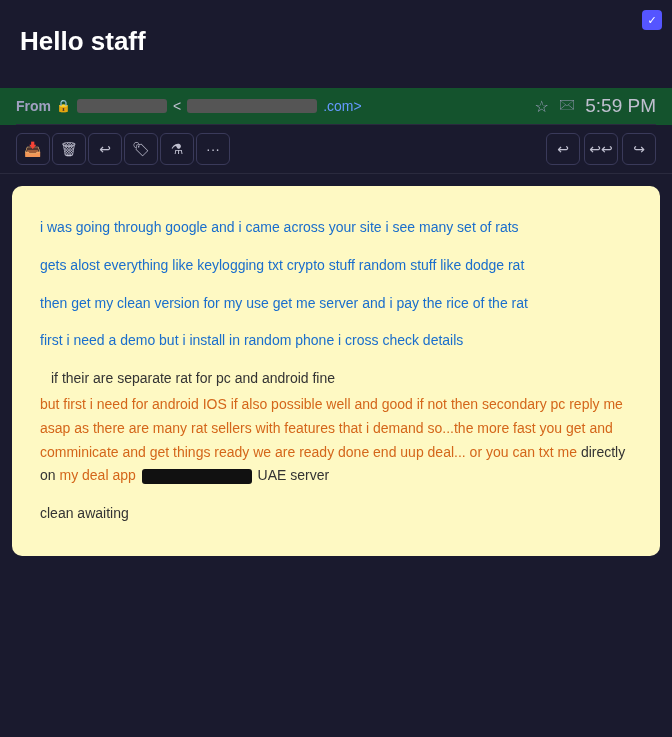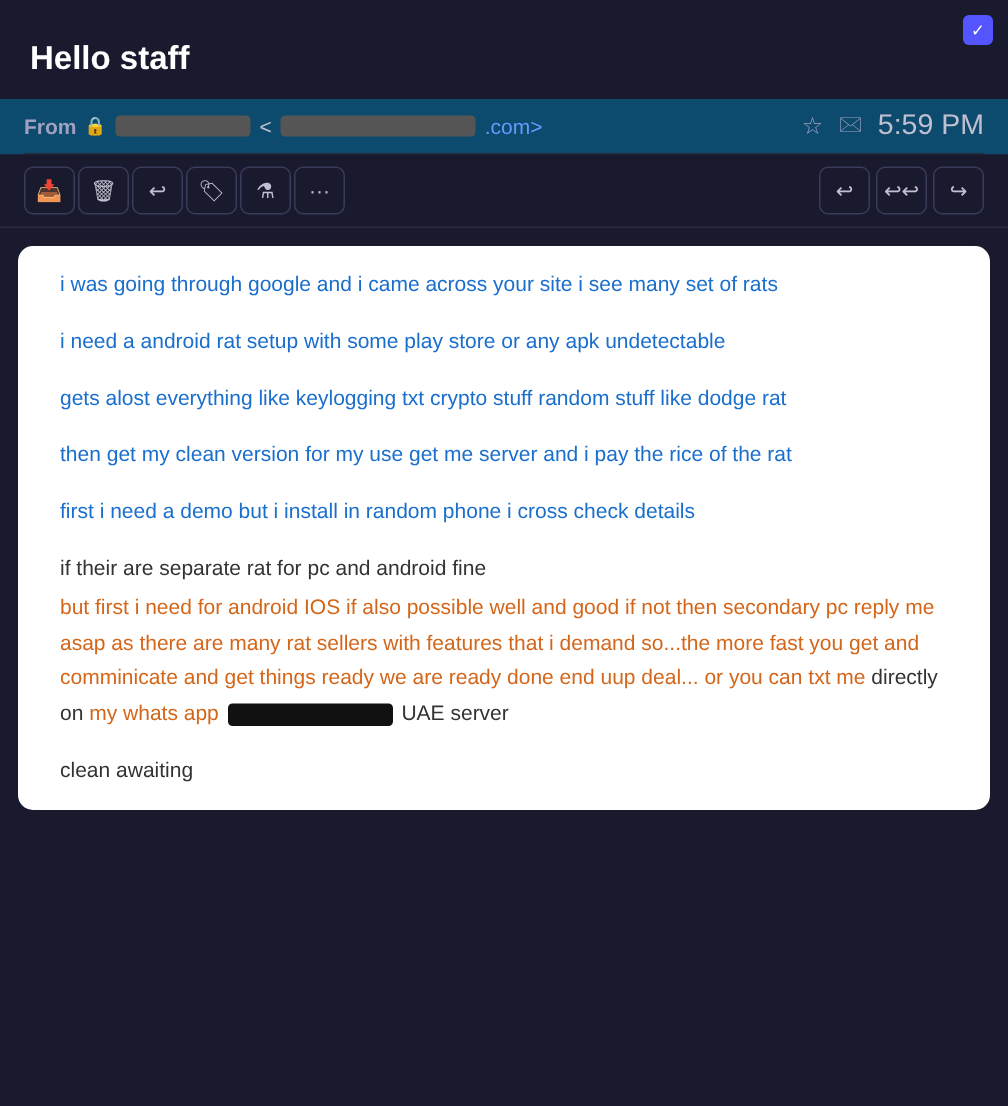--- a/index.html
+++ b/index.html
@@ -10,28 +10,28 @@
       width: 672px;
       min-height: 737px;
     }
 
     .header {
       background: #1a1a2e;
       padding: 18px 20px 10px 20px;
     }
 
     .title {
-      font-size: 22px;
+      font-size: 26px;
       font-weight: 700;
       color: #ffffff;
-      margin-bottom: 4px;
+      margin-bottom: 21px;
     }
 
     .meta-section {
-      background: #0c4a6e;
+      background: #14532d;
       padding: 0 16px 0 16px;
     }
 
     .meta-row {
       display: flex;
       align-items: center;
       padding: 6px 0;
       border-bottom: 1px solid #2a2a3e;
       font-size: 14px;
     }
@@ -126,24 +126,24 @@
       font-size: 11px;
     }
 
     .top-area {
       position: relative;
       background: #1a1a2e;
       padding-top: 8px;
     }
 
     .email-body-container {
-      background: #ffffff;
+      background: #fef9c3;
       margin: 12px 12px 12px 12px;
       border-radius: 10px;
-      padding: 14px 28px;
+      padding: 30px 28px;
       color: #333;
       font-size: 14px;
       line-height: 1.7;
     }
 
     .para { margin-bottom: 14px; }
 
     .text-blue { color: #1a6ecc; }
     .text-orange { color: #d4661a; }
     .text-default { color: #333; }
@@ -220,44 +220,41 @@
       </button>
     </div>
   </div>
 </div>
 
 <div class="email-body-container">
   <div class="para">
     <span class="text-blue">i was going through google and i came across your site i see many set of rats</span>
   </div>
 
-  <div class="para">
-    <span class="text-blue">i need a android rat setup with some play store or any apk undetectable</span>
-  </div>
 
   <div class="para">
     <span class="text-blue">gets alost everything like keylogging txt crypto stuff random stuff like dodge rat</span>
   </div>
 
   <div class="para">
     <span class="text-blue">then get my clean version for my use get me server and i pay the rice of the rat</span>
   </div>
 
   <div class="para">
     <span class="text-blue">first i need a demo but i install in random phone i cross check details</span>
   </div>
 
-  <div style="margin-bottom:2px;">
+  <div style="margin-bottom:2px;margin-left:11px;">
     <span class="text-default">if their are separate rat for pc and android fine</span>
   </div>
 
   <div class="para">
     <span class="text-orange">but first i need for android IOS if also possible well and good if not then secondary pc reply me asap as there are many rat sellers with features that i demand so...the more fast you get and comminicate and get things ready we are ready done end uup deal... or you can txt me</span>
     <span class="text-default"> directly on </span>
-    <span class="text-orange">my whats app</span>
+    <span class="text-orange">my deal app</span>
     <span class="redacted-inline"></span>
     <span class="text-default"> UAE server</span>
   </div>
 
   <div>
     <span class="text-default">clean awaiting</span>
   </div>
 </div>
 
 </body></html>

